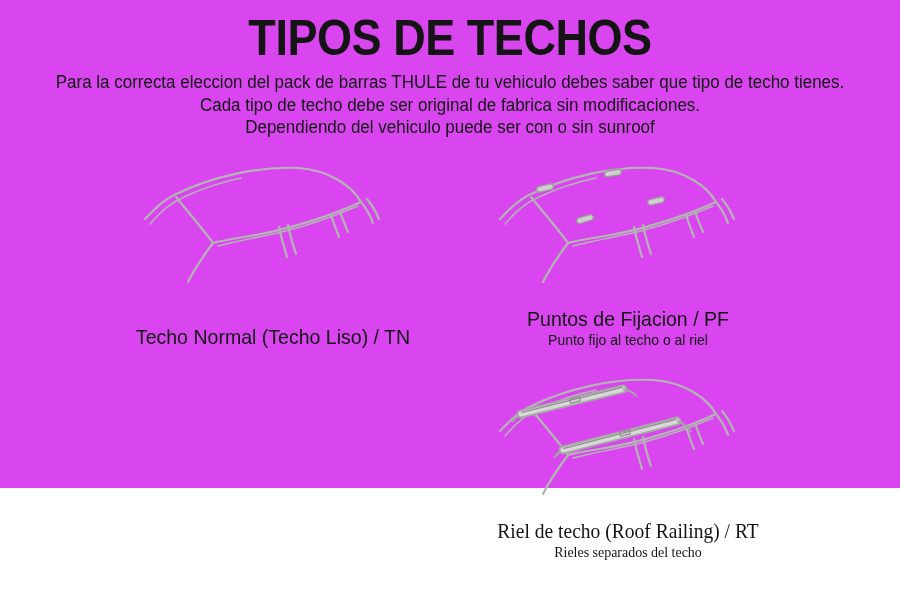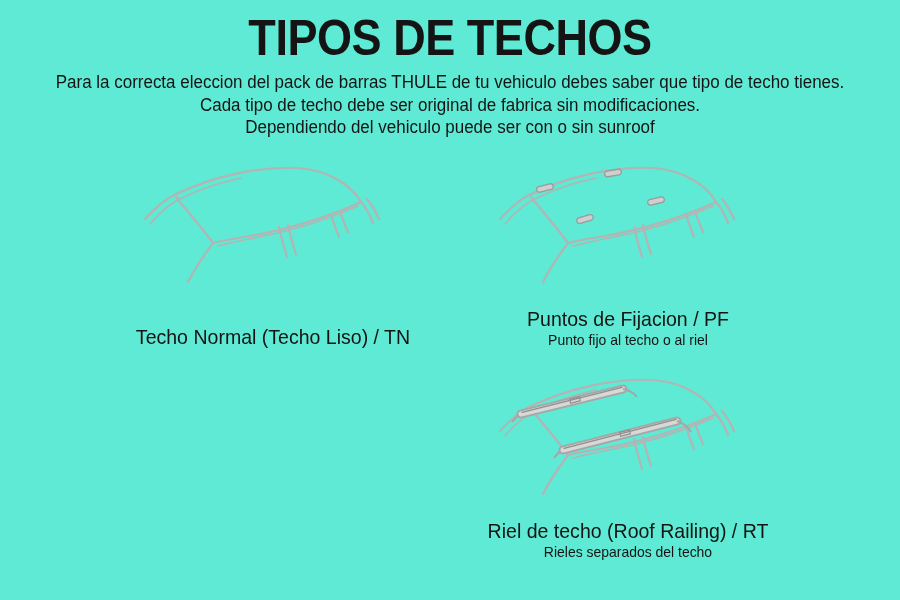--- a/index.html
+++ b/index.html
@@ -2,21 +2,21 @@
 <html><head>
 <meta charset="utf-8">
 <title>Tipos de Techos</title>
 <style>
   html, body { margin:0; padding:0; background:#ffffff; }
   body {
     width:900px; height:600px; overflow:hidden;
     font-family:"Liberation Sans", sans-serif;
     color:#111111;
   }
-  .canvas { position:relative; width:900px; height:600px; background:#5eead4; }
+  .canvas { position:relative; width:900px; height:488px; background:#d946ef; }
 
   .title {
     position:absolute; top:13px; left:0; width:900px;
     text-align:center;
     font-size:50px; line-height:50px; font-weight:bold;
     letter-spacing:-0.5px;
     transform:scaleX(0.90); transform-origin:50% 50%;
     color:#141414;
   }
 
@@ -39,21 +39,21 @@
   }
   .subcap {
     font-size:15px; line-height:18px; font-weight:400;
     transform:scaleX(0.93); transform-origin:50% 50%;
     color:#141414;
   }
 
   #fig-tn { left:58px;  top:157px; }
   #fig-pf { left:413px; top:157px; }
   #fig-ra { left:58px;  top:373px; }
-  #fig-rt { left:413px; top:369px; }
+  #fig-rt { left:413px; top:369px;font-family:Liberation Serif, serif; }
 </style>
 </head>
 <body>
 
 <div class="canvas">
 
   <svg width="0" height="0" style="position:absolute" aria-hidden="true">
     <defs>
       <g id="roofBase" fill="none" stroke="#b4b4b4" stroke-width="2.2" stroke-linecap="round" stroke-linejoin="round">
 

